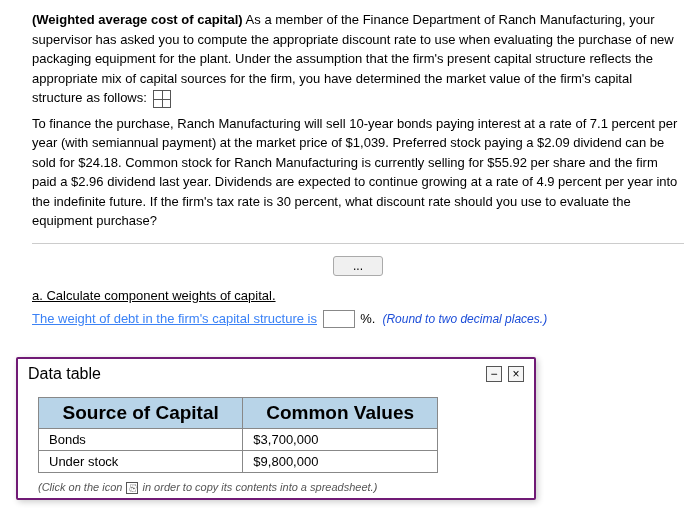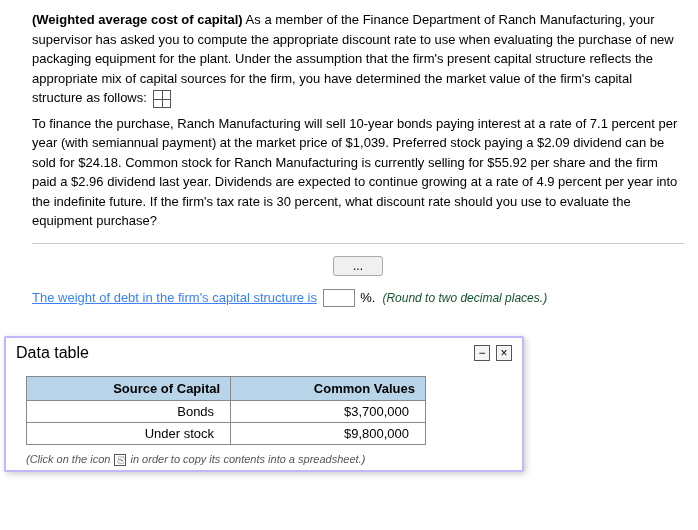--- a/index.html
+++ b/index.html
@@ -86,29 +86,29 @@
     }
     .input-box {
       display: inline-block;
       width: 32px;
       height: 18px;
       border: 1px solid #888;
       vertical-align: middle;
       margin: 0 2px;
     }
     .hint-text {
-      color: #14532d;
+      color: #1d4ed8;
       font-style: italic;
       font-size: 12px;
     }
     
     .data-table-popup {
       position: relative;
-      margin: 10px 14px 10px 4px;
-      border: 2px solid #c4b5fd;
+      margin: 10px 14px 10px 16px;
+      border: 2px solid #701a75;
       border-radius: 2px;
       background: #fff;
       padding: 0;
       width: 520px;
       box-shadow: 2px 2px 6px rgba(0,0,0,0.2);
     }
     .popup-titlebar {
       display: flex;
       justify-content: space-between;
       align-items: center;
@@ -141,29 +141,28 @@
       padding: 8px 20px 4px 20px;
     }
     table.data-tbl {
       border-collapse: collapse;
       width: 400px;
     }
     table.data-tbl thead tr th {
       background: #b8d4e8;
       border: 1px solid #888;
       padding: 4px 10px;
-      text-align: right;
+      text-align: center;
       font-weight: bold;
-      font-size: 13px;
+      font-size: 19px;
     }
     table.data-tbl tbody tr td {
       border: 1px solid #888;
-      padding: 3px 16px;
-      font-size: 13px;
-      text-align: right;
+      padding: 3px 10px;
+      font-size: 13px;
     }
     .copy-note {
       font-size: 11px;
       color: #555;
       font-style: italic;
       padding: 4px 20px 4px 20px;
     }
     .copy-icon {
       display: inline-block;
       width: 12px;
@@ -186,20 +185,23 @@
       <span class="icon-grid"></span>
     </span>
   </p>
   <p class="problem-text">To finance the purchase, Ranch Manufacturing will sell 10-year bonds paying interest at a rate of 7.1 percent per year (with semiannual payment) at the market price of $1,039. Preferred stock paying a $2.09 dividend can be sold for $24.18. Common stock for Ranch Manufacturing is currently selling for $55.92 per share and the firm paid a $2.96 dividend last year. Dividends are expected to continue growing at a rate of 4.9 percent per year into the indefinite future. If the firm's tax rate is 30 percent, what discount rate should you use to evaluate the equipment purchase?</p>
 
   <hr class="divider">
 
   <button class="expand-btn">...</button>
 
   <div class="question-section">
+    <p class="question-label">
+      <span class="underline">a. Calculate component weights of capital.</span>
+    </p>
     <p class="weight-question">
       <span class="blue-link">The weight of debt in the firm's capital structure is</span>
       <input type="text" class="input-box" value="" style="">
       <span>%.</span>
       <span class="hint-text">&nbsp;(Round to two decimal places.)</span>
     </p>
   </div>
 </div>
 
 <div class="data-table-popup">

